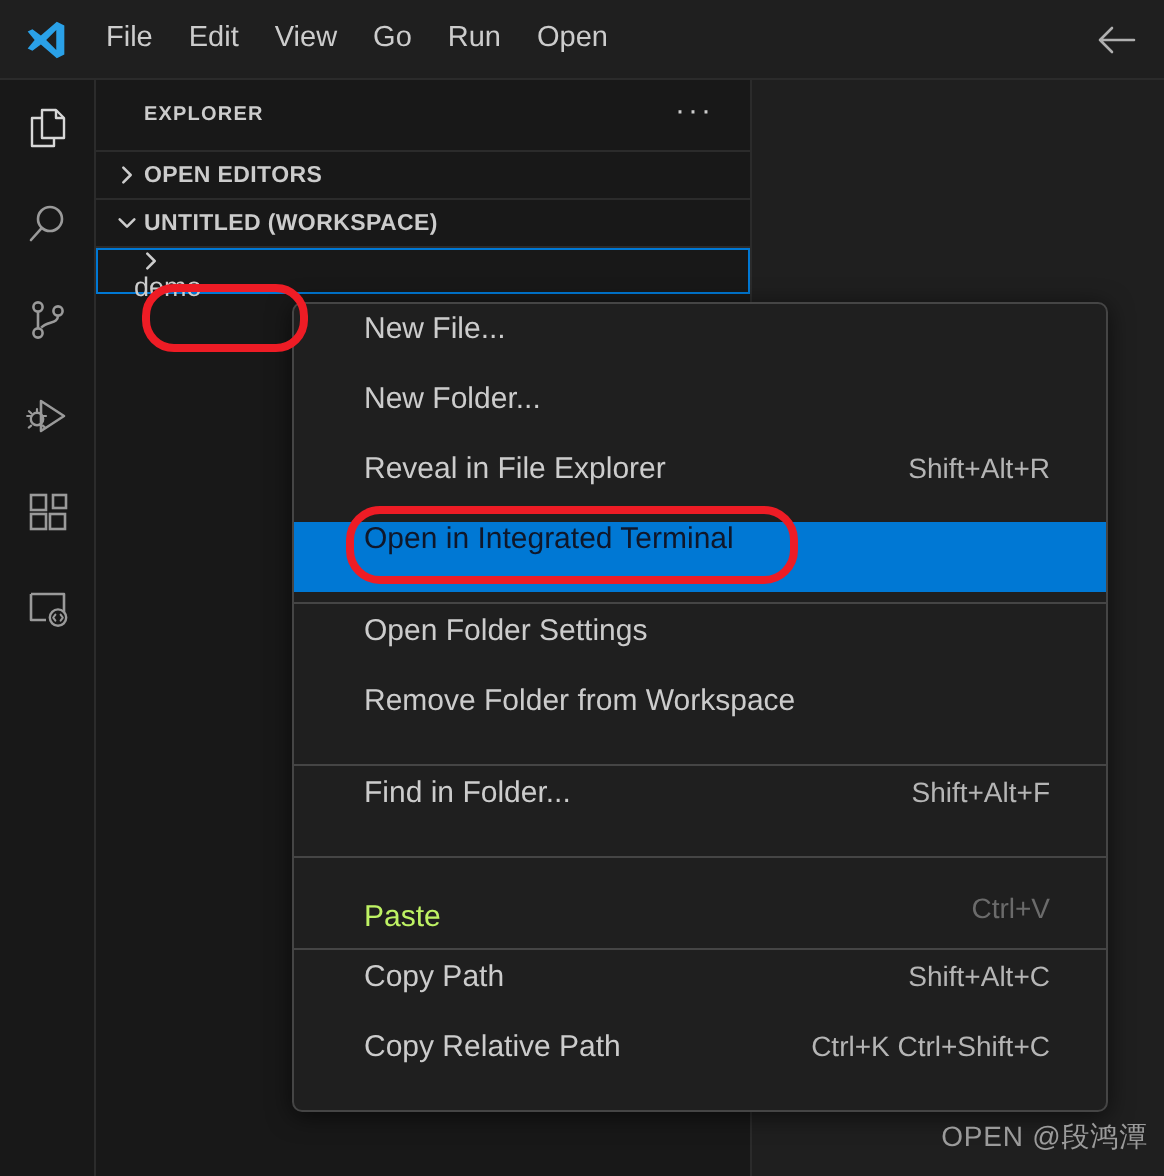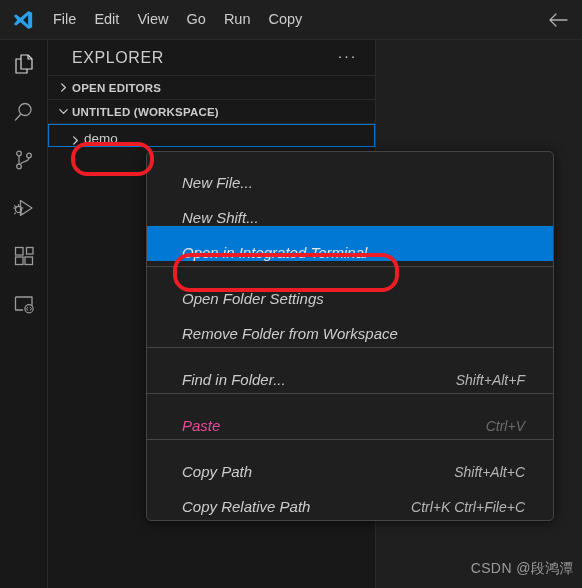--- a/index.html
+++ b/index.html
@@ -82,22 +82,23 @@
   #explorer-title {
     height: 35px;
     display: flex;
     align-items: center;
     padding: 0 8px 0 24px;
     box-sizing: border-box;
     position: relative;
   }
   #explorer-title-label {
     color: #cccccc;
-    font-size: 16px;
+    font-size: 10px;
     letter-spacing: 0.6px;
+    font-weight: bold;
   }
   #more-actions {
     position: absolute;
     right: 18px;
     top: 10px;
     color: #cccccc;
     font-size: 15px;
     line-height: 12px;
     letter-spacing: 1.5px;
     cursor: pointer;
@@ -123,26 +124,27 @@
     font-weight: bold;
     letter-spacing: 0.2px;
   }
   #tree-area {
     border-top: 1px solid #2b2b2b;
   }
   #tree-row-demo {
     position: relative;
     height: 23px;
     display: flex;
-    align-items: flex-end;
+    align-items: flex-start;
     padding-left: 18px;
     box-sizing: border-box;
     border: 1px solid #0078d4;
     margin-right: 0;
     cursor: pointer;
+    flex-direction: column;
   }
   #tree-row-demo .chev {
     width: 17px;
     display: flex;
     align-items: center;
     justify-content: center;
   }
   #demo-label {
     color: #cccccc;
     font-size: 13.5px;
@@ -165,45 +167,44 @@
     border: 1px solid #454545;
     border-radius: 5px;
     box-shadow: 0 2px 12px rgba(0,0,0,0.6);
     padding: 4px 0 5px 0;
     box-sizing: border-box;
     z-index: 30;
   }
   .menu-row {
     height: 35px;
     display: flex;
-    align-items: flex-end;
+    align-items: flex-start;
     padding: 0 28px 0 35px;
     box-sizing: border-box;
     cursor: pointer;
     position: relative;
-    font-style: italic;
   }
   .menu-row .mlabel {
     color: #cccccc;
     font-size: 15px;
     white-space: nowrap;
   }
   .menu-row .mkey {
     margin-left: auto;
     color: #b5b5b5;
     font-size: 14px;
     white-space: nowrap;
   }
   .menu-row.highlighted {
     background: #0078d4;
   }
   .menu-row.highlighted .mlabel,
-  .menu-row.highlighted .mkey { color: #e5e5e5; }
+  .menu-row.highlighted .mkey { color: #0f172a; }
   .menu-row.disabled { cursor: default; }
-  .menu-row.disabled .mlabel { color: #ec4899; }
+  .menu-row.disabled .mlabel { color: #bef264; margin-top: 16px; }
   .menu-row.disabled .mkey { color: #6b6b6b; margin-top: 12px; }
   .menu-sep {
     height: 0;
     border-top: 1px solid #454545;
     margin: 5px 0 5px 0;
   }
 
   
   .annot-oval {
     position: absolute;
@@ -243,21 +244,21 @@
     <svg width="22" height="22" viewBox="0 0 24 24" aria-hidden="true">
       <path d="M17.9 2.1 L22 4.1 L22 19.9 L17.9 21.9 L9.2 14.4 L4.6 17.9 L2 16.6 L5.8 12 L2 7.4 L4.6 6.1 L9.2 9.6 Z M17.6 6.6 L12.1 12 L17.6 17.4 Z" fill="#2aa1e8"></path>
     </svg>
   </div>
   <div id="menubar-items" style="display:flex;align-items:center;margin-left:4px;">
     <div class="menu-item">File</div>
     <div class="menu-item">Edit</div>
     <div class="menu-item">View</div>
     <div class="menu-item">Go</div>
     <div class="menu-item">Run</div>
-    <div class="menu-item">Copy</div>
+    <div class="menu-item">Open</div>
   </div>
   <div id="back-arrow">
     <svg width="20" height="16" viewBox="0 0 20 16" aria-hidden="true">
       <path d="M19 8 H2 M8 2 L2 8 L8 14" fill="none" stroke="#b0b0b0" stroke-width="1.3" stroke-linecap="round" stroke-linejoin="round"></path>
     </svg>
   </div>
 </div>
 
 <div id="activitybar">
   <div class="activity-icon">
@@ -344,22 +345,26 @@
 </div>
 
 <div id="editor-area"></div>
 
 <div id="context-menu">
   <div class="menu-row">
     <span class="mlabel">New File...</span>
     <span class="mkey"></span>
   </div>
   <div class="menu-row">
-    <span class="mlabel">New Shift...</span>
+    <span class="mlabel">New Folder...</span>
     <span class="mkey"></span>
+  </div>
+  <div class="menu-row">
+    <span class="mlabel">Reveal in File Explorer</span>
+    <span class="mkey">Shift+Alt+R</span>
   </div>
   <div class="menu-row highlighted">
     <span class="mlabel">Open in Integrated Terminal</span>
     <span class="mkey"></span>
   </div>
   <div class="menu-sep"></div>
   <div class="menu-row">
     <span class="mlabel">Open Folder Settings</span>
     <span class="mkey"></span>
   </div>
@@ -377,20 +382,20 @@
     <span class="mlabel">Paste</span>
     <span class="mkey">Ctrl+V</span>
   </div>
   <div class="menu-sep"></div>
   <div class="menu-row">
     <span class="mlabel">Copy Path</span>
     <span class="mkey">Shift+Alt+C</span>
   </div>
   <div class="menu-row">
     <span class="mlabel">Copy Relative Path</span>
-    <span class="mkey">Ctrl+K Ctrl+File+C</span>
+    <span class="mkey">Ctrl+K Ctrl+Shift+C</span>
   </div>
 </div>
 
 <div class="annot-oval" id="annot-demo"></div>
 <div class="annot-oval" id="annot-terminal"></div>
 
-<div id="watermark">CSDN @段鸿潭</div>
+<div id="watermark">OPEN @段鸿潭</div>
 
 </body></html>

